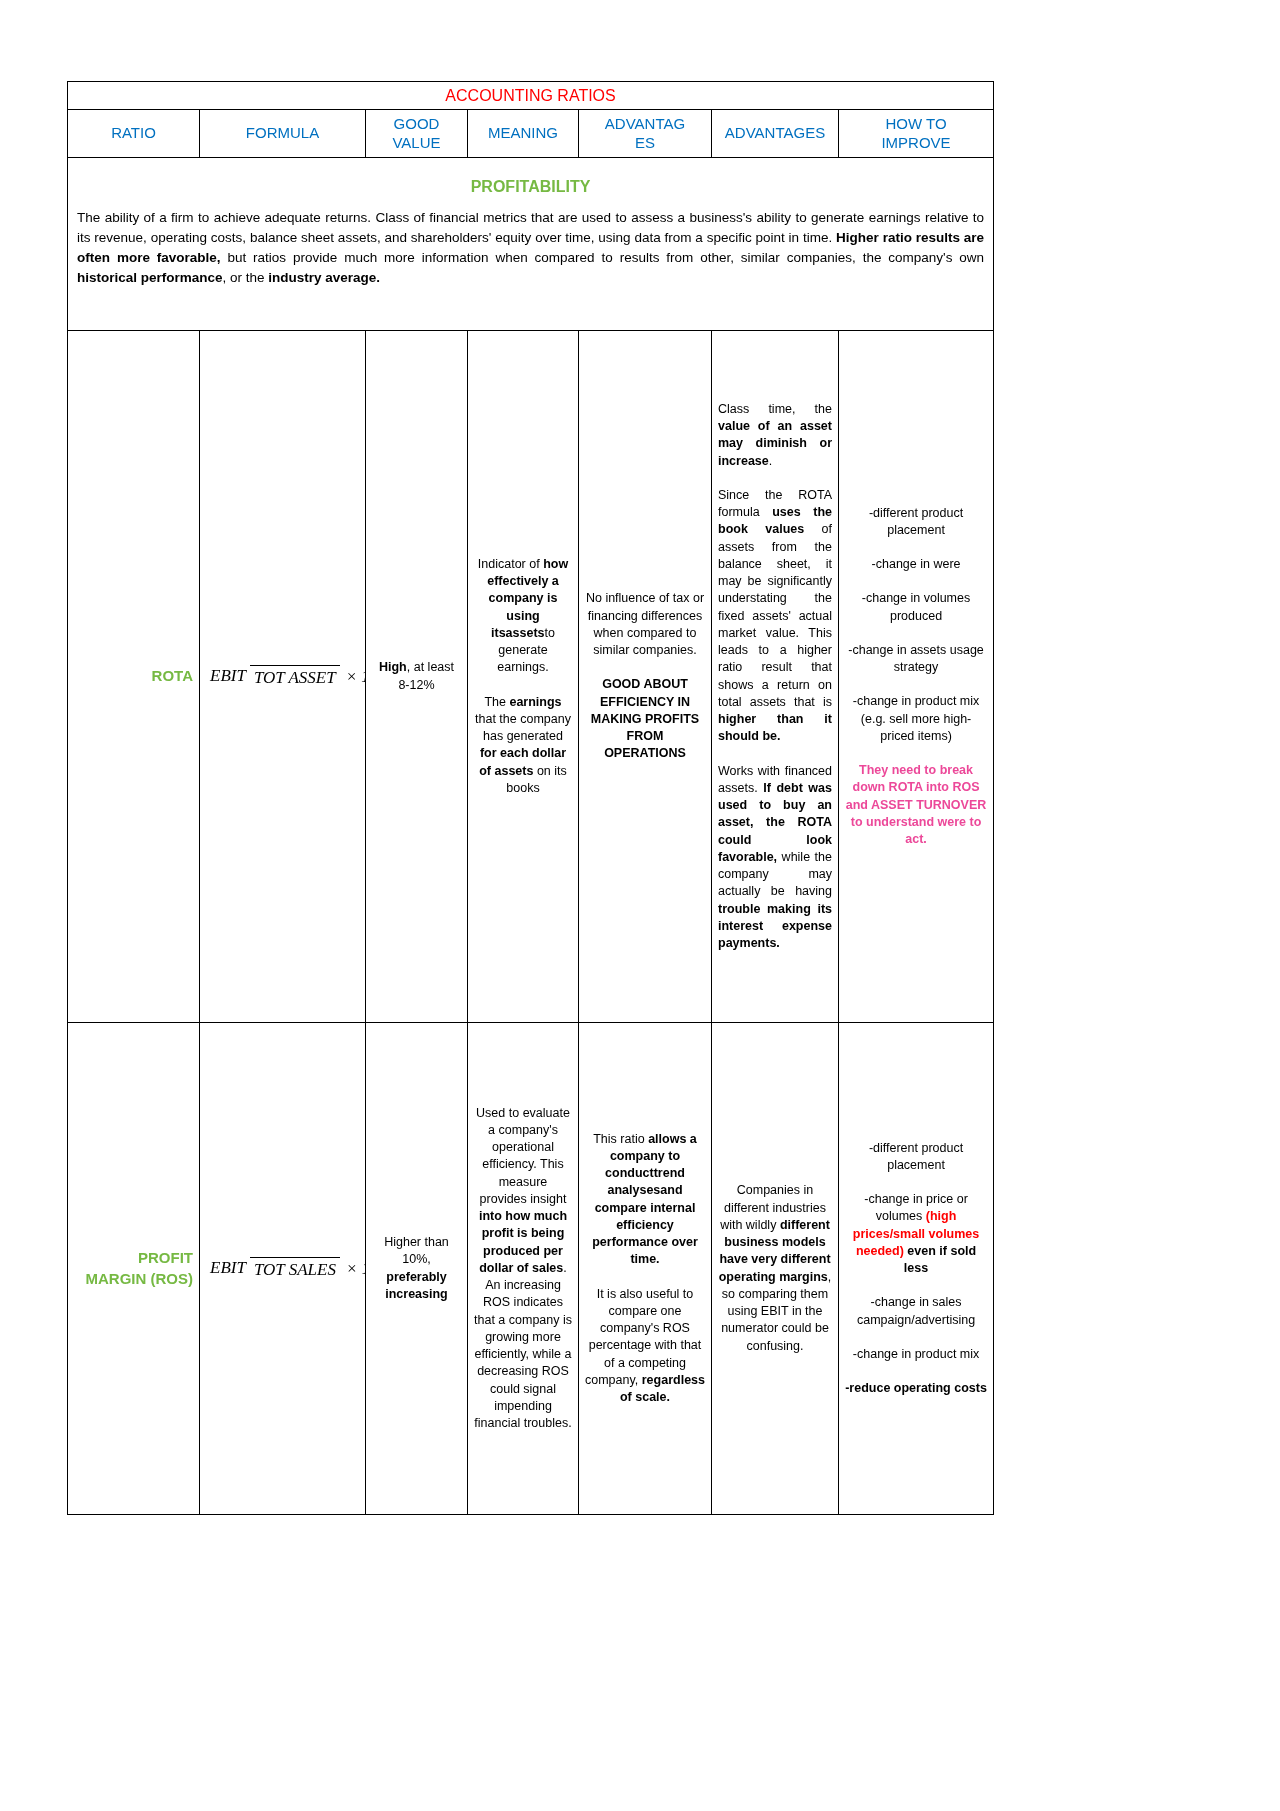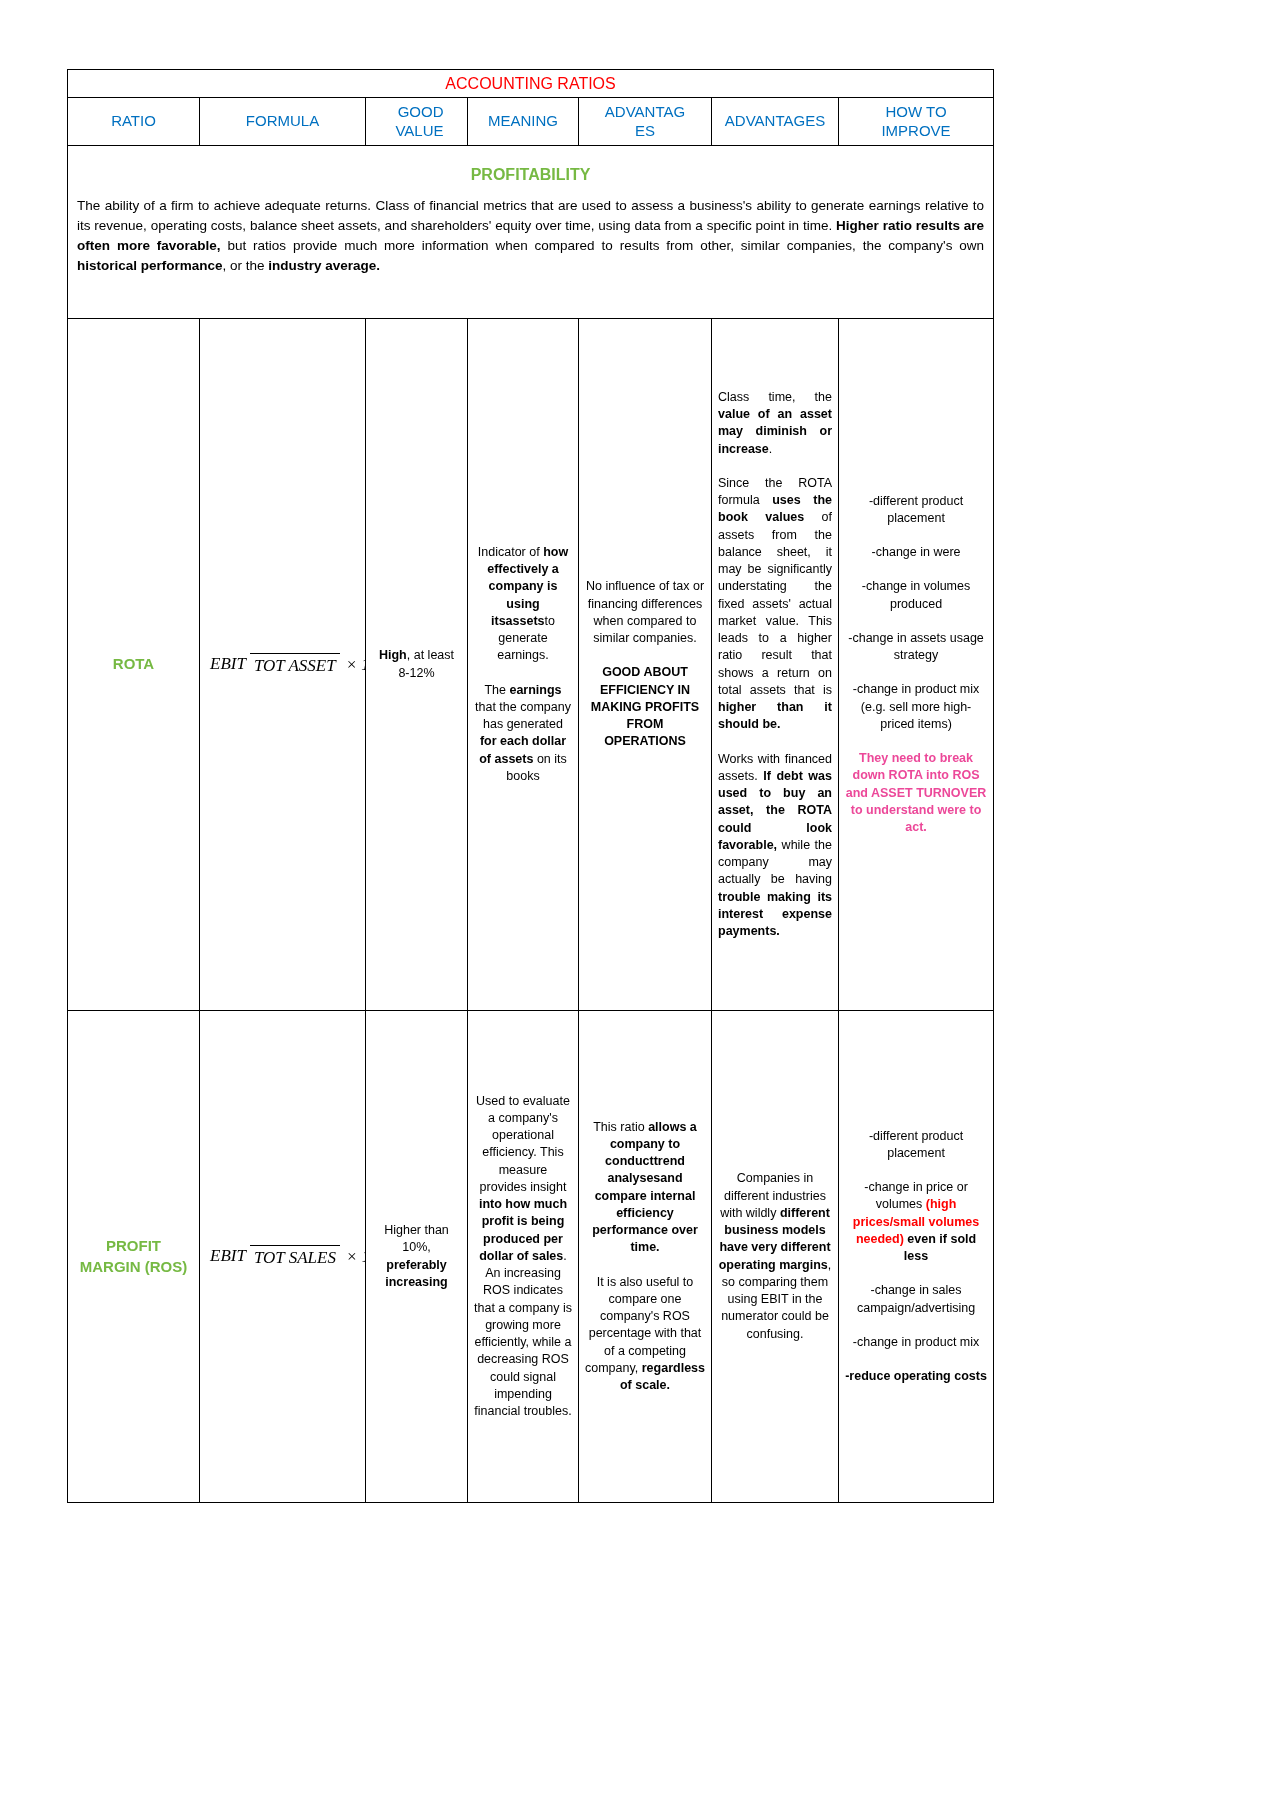--- a/index.html
+++ b/index.html
@@ -6,21 +6,21 @@
   html, body { margin: 0; padding: 0; background: #ffffff; }
   body {
     width: 1280px; height: 1811px;
     font-family: "Liberation Sans", sans-serif;
     color: #000;
     overflow: hidden;
   }
   .page { position: relative; width: 1280px; height: 1811px; background: #fff; }
 
   table.ratios {
-    position: absolute; left: 67px; top: 69px;
+    position: absolute; left: 67px; top: 81px;
     width: 926px;
     border-collapse: collapse;
     table-layout: fixed;
   }
   td, th {
     border: 1px solid #000;
     padding: 4px 6px;
     vertical-align: middle;
     font-weight: normal;
   }
@@ -32,21 +32,21 @@
     color: var(--red, #FF0000);
   }
   th {
     height: 48px;
     text-align: center;
     font-size: 15px;
     color: var(--blue, #0070C0);
     line-height: 1.25;
   }
   .th-inner { display: inline-block; }
-  .th-good  .th-inner { max-width: 54px; text-align: right; }
+  .th-good  .th-inner { max-width: 54px; }
   .th-adv   .th-inner { max-width: 88px; word-break: break-all; }
   .th-how   .th-inner { max-width: 76px; }
 
   .section-cell { height: 173px; vertical-align: top; padding: 4px 9px 10px 9px; }
   .section-title {
     margin: 16px 0 12px 0;
     text-align: center;
     font-weight: bold;
     font-size: 16px;
     color: var(--green, #76B943);
@@ -54,21 +54,21 @@
   .section-desc {
     font-size: 13.5px;
     line-height: 1.47;
     text-align: justify;
   }
 
   tr.row-rota { height: 692px; }
   tr.row-ros  { height: 492px; }
 
   .ratio-label {
-    text-align: center;
+    text-align: right;
     font-weight: bold;
     font-size: 15px;
     line-height: 1.35;
     color: var(--green, #76B943);
   }
 
   .formula-cell { text-align: center; overflow: hidden; }
   .formula {
     display: inline-flex;
     align-items: center;

